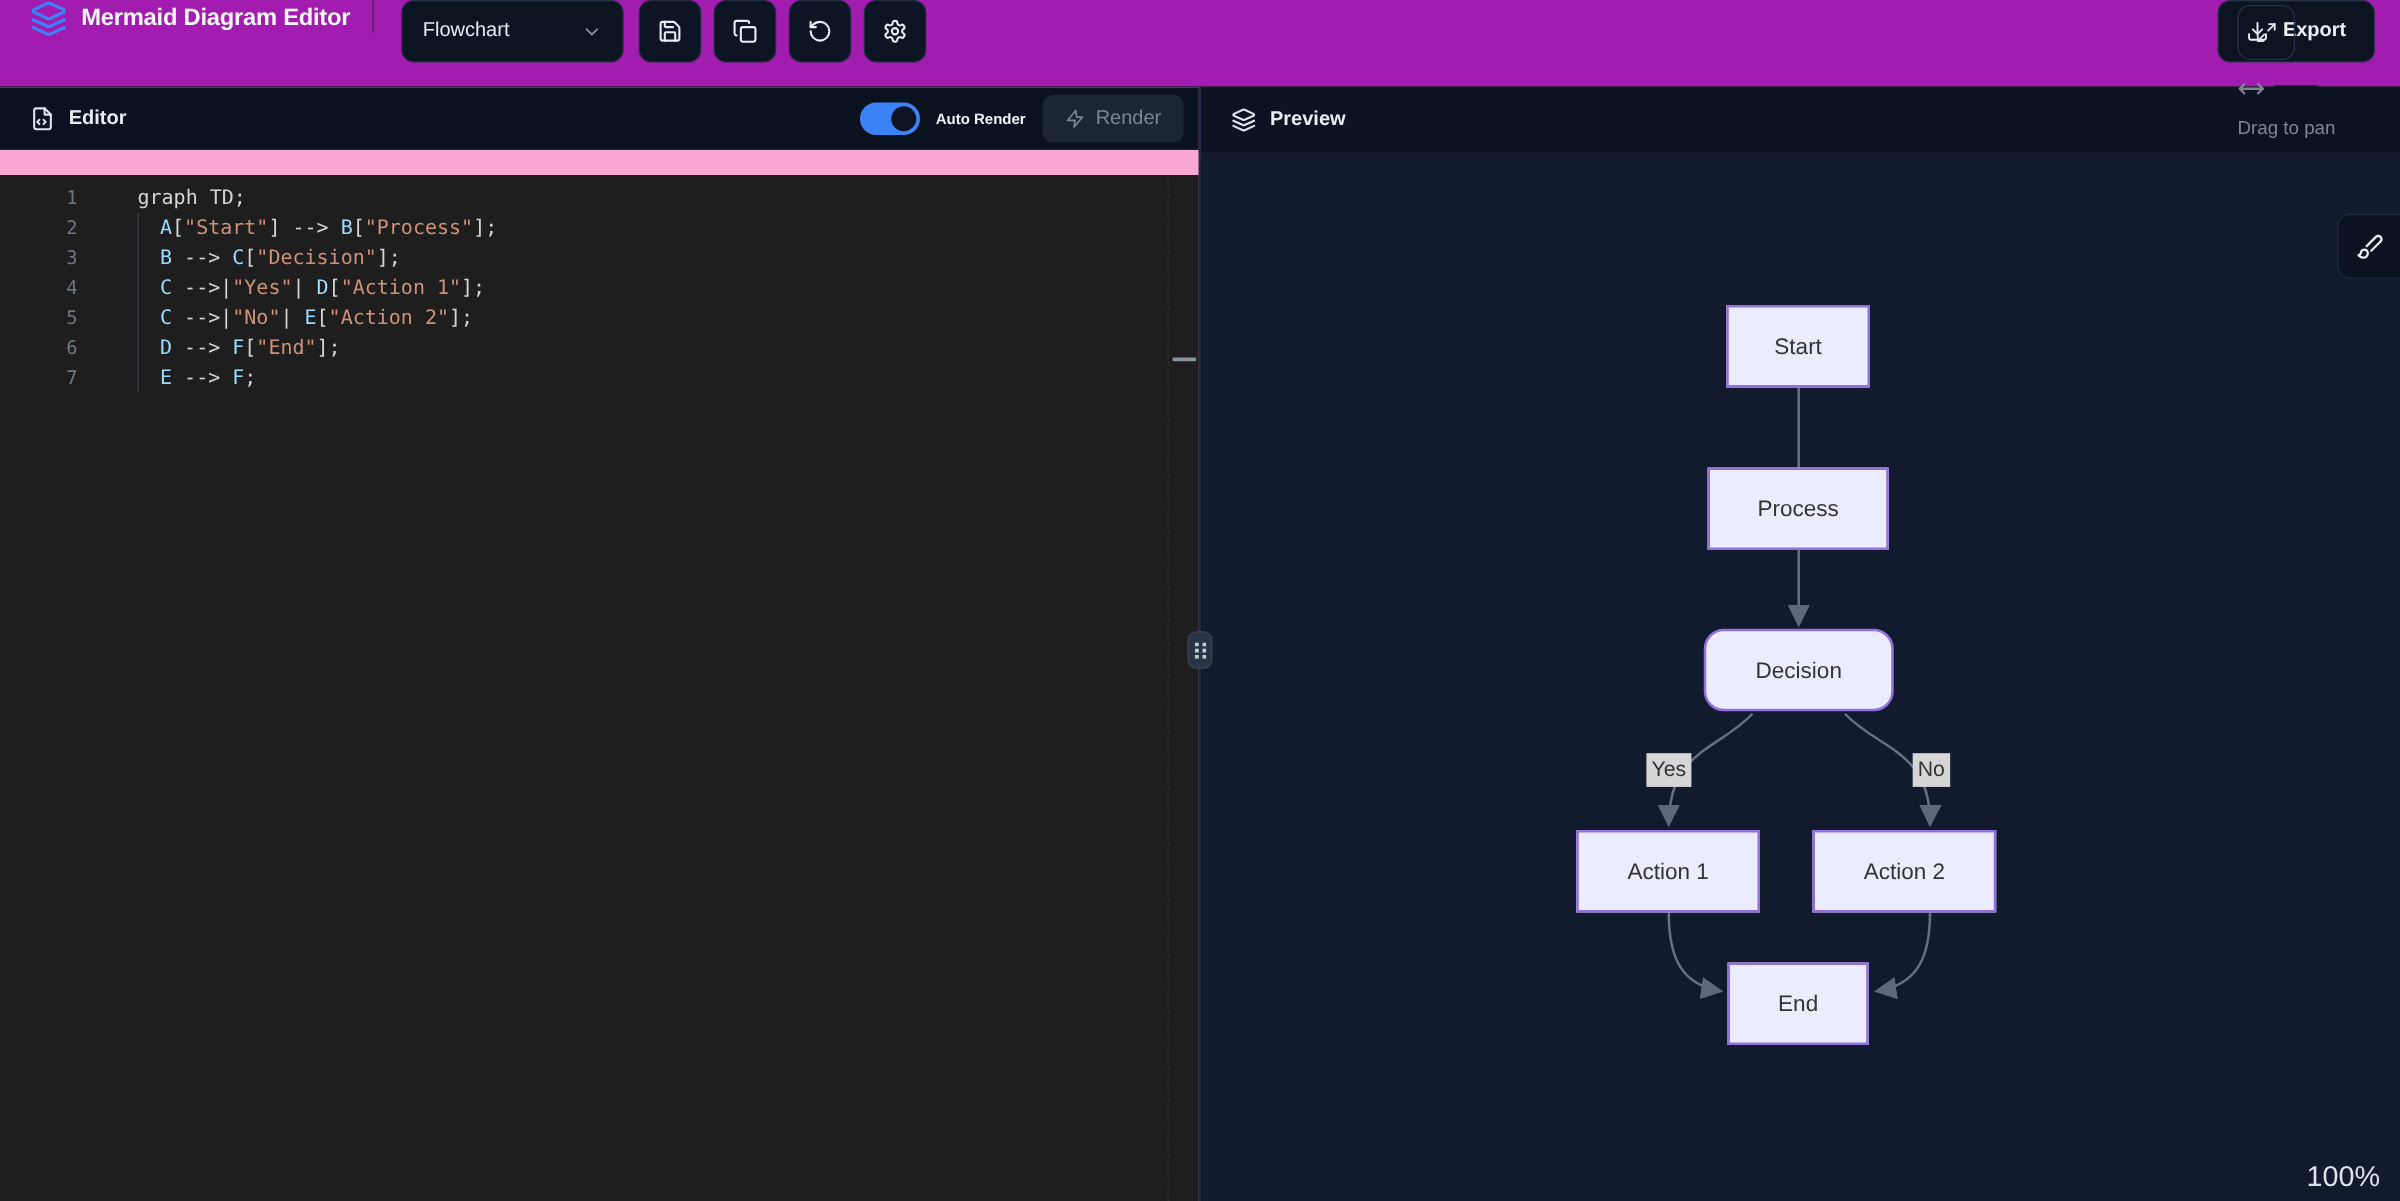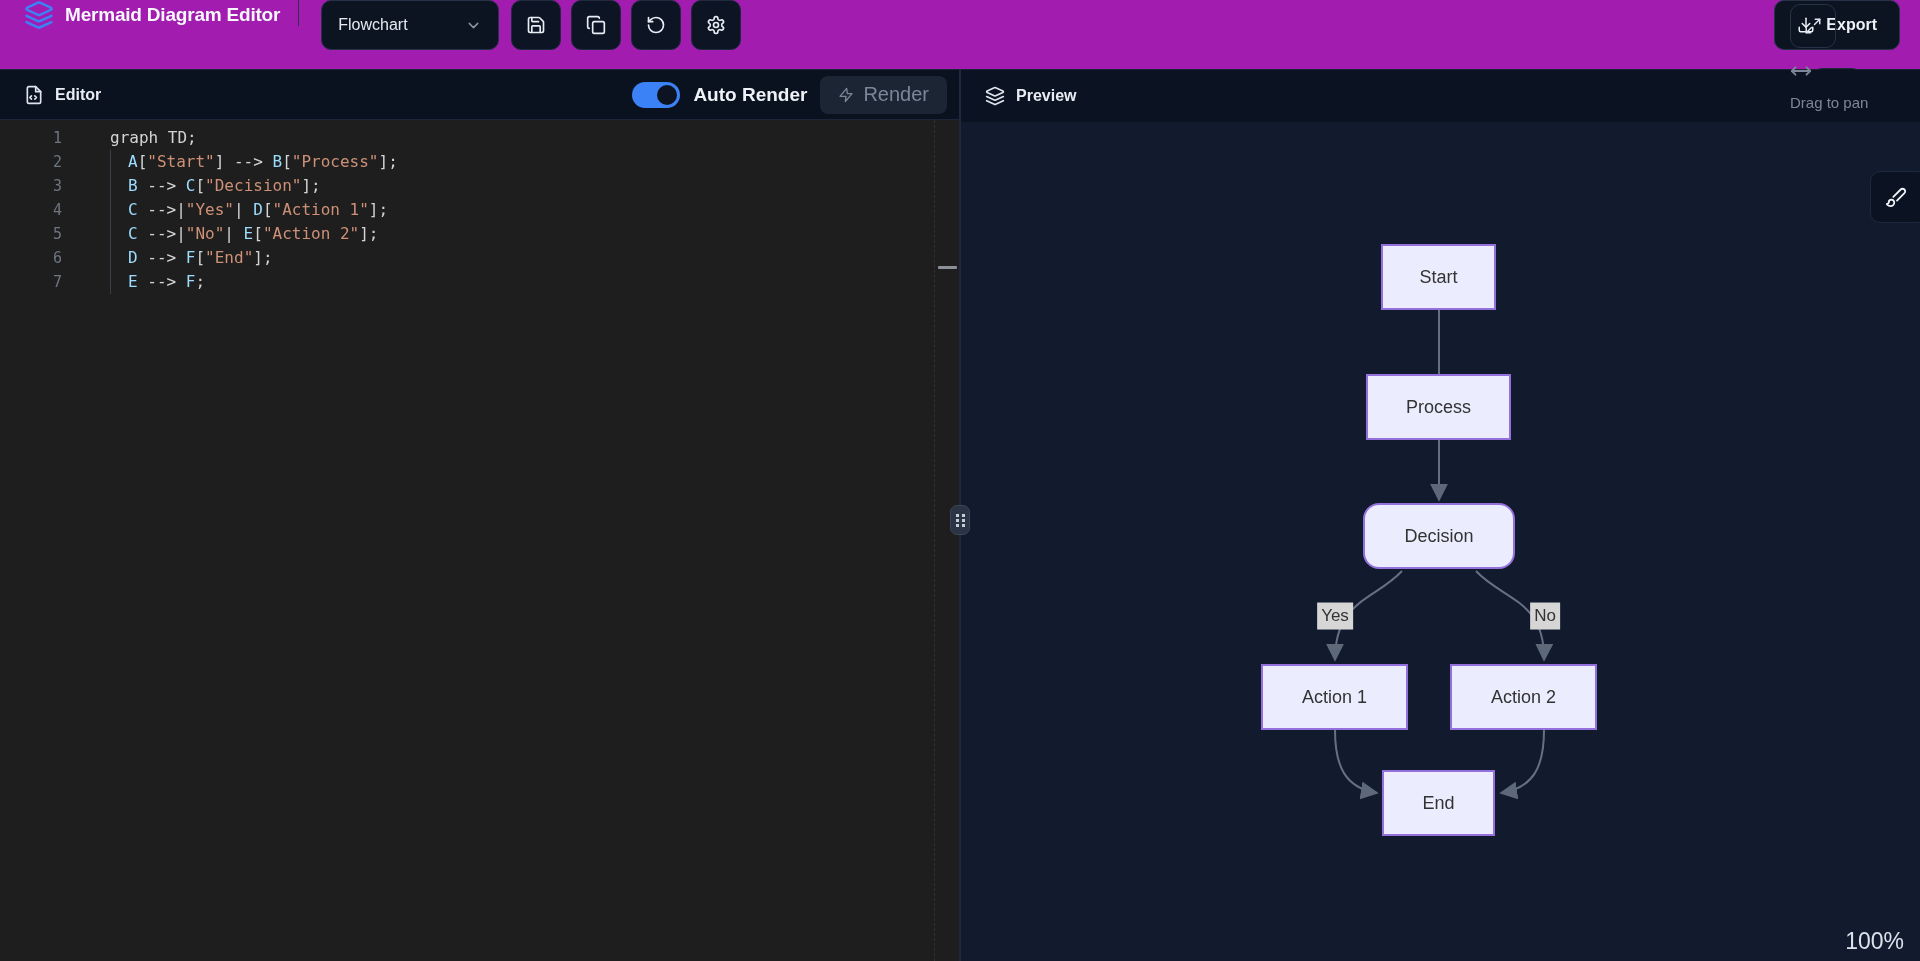--- a/index.html
+++ b/index.html
@@ -27,34 +27,34 @@
   .topbar-right { margin-left:auto; display:flex; gap:18px; align-items:center;flex-direction:column; }
   .export-btn { height:50px; padding:0 22px; border-radius:10px; border:1px solid #263347;
                 background:#0c1422; display:flex; align-items:center; gap:11px;
                 color:#eef2f7; font-size:16px; font-weight:600; cursor:pointer; }
   .export-btn svg { width:18px; height:18px; }
 
   
   .main { flex:1; display:flex; min-height:0; }
 
   
-  .editor-panel { width:959px; flex:0 0 959px; display:flex; flex-direction:column; background:#4c1d95; }
+  .editor-panel { width:959px; flex:0 0 959px; display:flex; flex-direction:column; background:#f9a8d4;gap:20px; }
   .panel-header { height:50px; flex:0 0 50px; display:flex; align-items:center;
                   padding:0 12px 0 24px; background:#0a111f; border-bottom:1px solid #1c2638; }
   .panel-title { display:flex; align-items:center; gap:11px; color:#e9edf3; font-size:16px; font-weight:600; }
   .panel-title svg { width:20px; height:20px; color:#dfe5ee; }
   .editor-header-right { margin-left:auto; display:flex; align-items:center; gap:13px; }
   .toggle { position:relative; width:48px; height:26px; border-radius:13px; background:#33415c; cursor:pointer; }
   .toggle.on { background:#3b82f6; }
   .toggle .knob { position:absolute; top:3px; left:3px; width:20px; height:20px;
                   border-radius:50%; background:#0c1424; transition:left .1s; }
   .toggle.on .knob { left:25px; }
-  .toggle-label { color:#eef2f7; font-size:19px; font-weight:600; }
+  .toggle-label { color:#eef2f7; font-size:12px; font-weight:600; }
   .render-btn { height:38px; padding:0 18px; border-radius:8px; background:#1c2534; border:none;
-                display:flex; align-items:center; gap:9px; color:#7c8696; font-size:20px; cursor:pointer; }
+                display:flex; align-items:center; gap:9px; color:#7c8696; font-size:16px; cursor:pointer; }
   .render-btn svg { width:16px; height:16px; }
 
   .code-area { flex:1; position:relative; background:#1e1e1e; padding-top:6px; cursor:text;
                font-family:"DejaVu Sans Mono", monospace; overflow:hidden; }
   .code-line { display:flex; height:24px; line-height:24px; font-size:16px; white-space:pre; }
   .ln { width:62px; flex:0 0 62px; text-align:right; color:#6e7681; font-size:15px; }
   .code { margin-left:48px; display:flex; align-items:stretch; }
   .indent { display:inline-block; width:18px; border-left:1px solid #3a3f4a; }
   .tok-plain { color:#d4d4d4; }
   .tok-node { color:#9cdcfe; }

